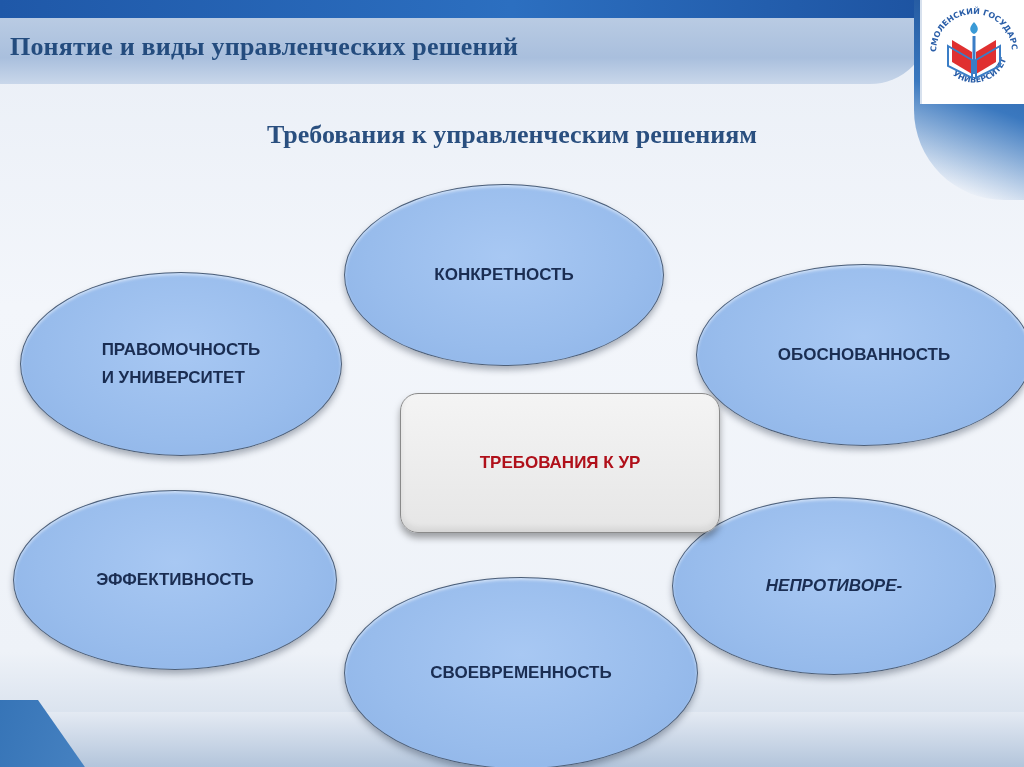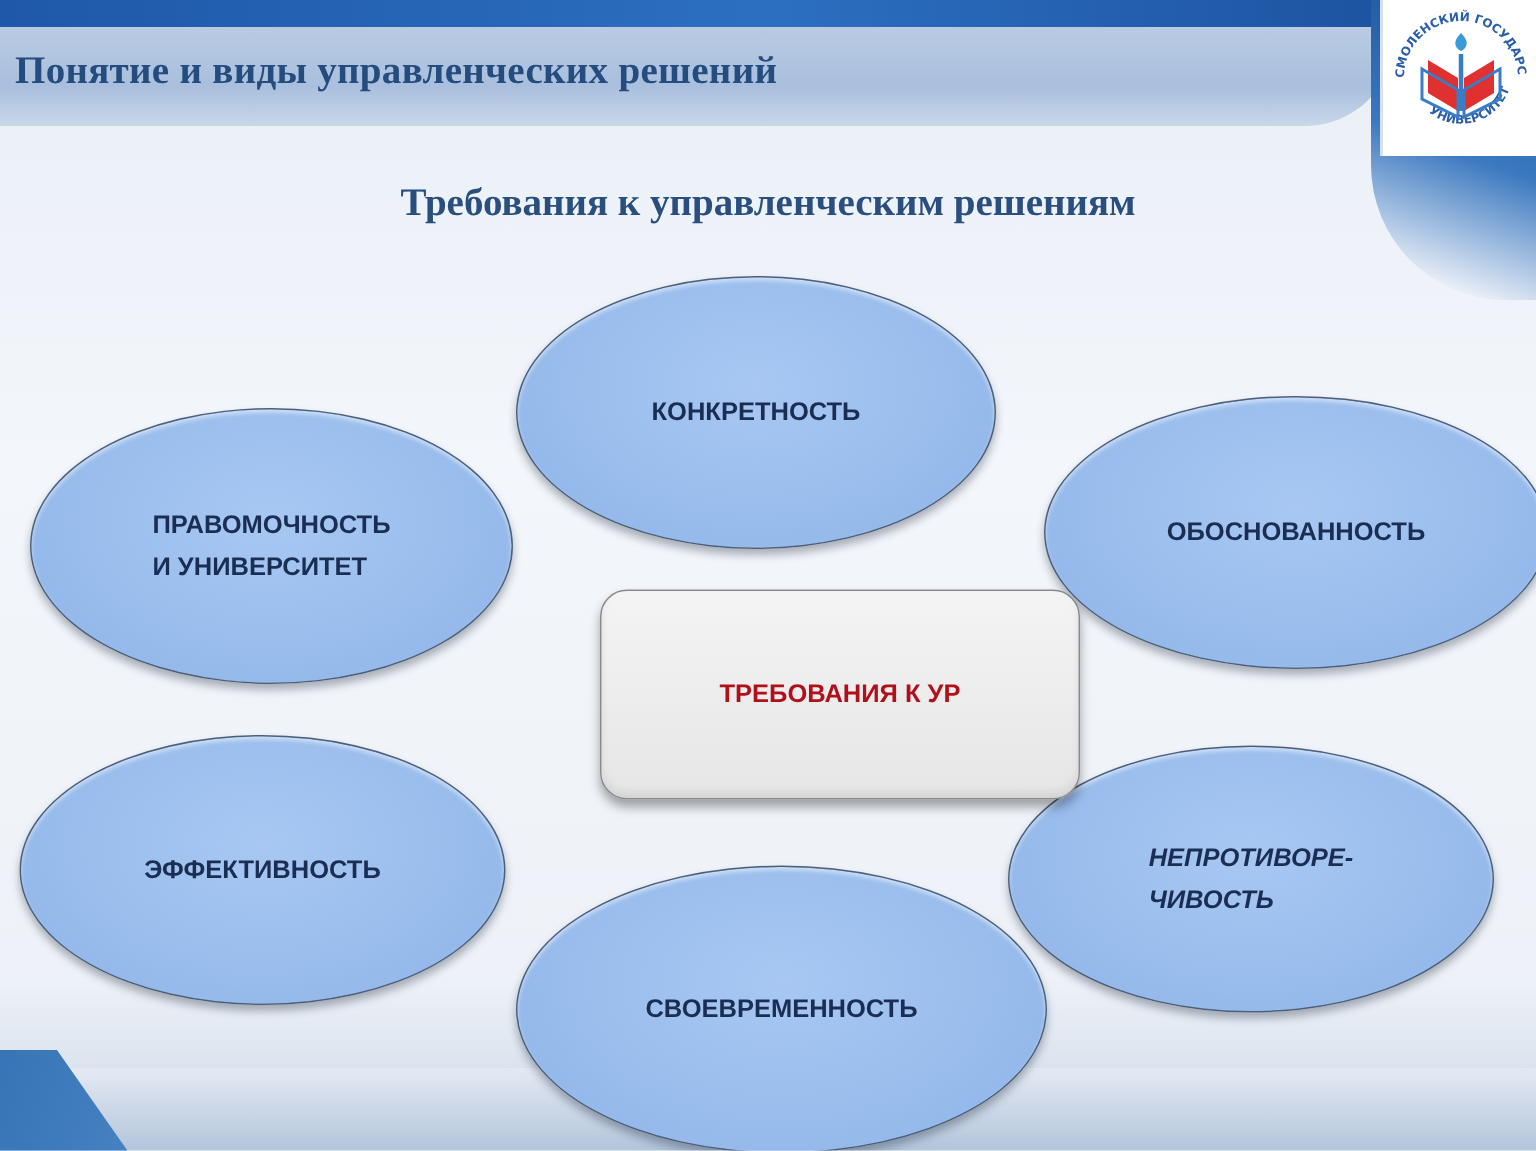--- a/index.html
+++ b/index.html
@@ -112,21 +112,20 @@
   <span>ОБОСНОВАННОСТЬ</span>
 </div>
 
 <div class="ellipse" style="left:13px; top:490px; width:322px; height:178px;">
   <span>ЭФФЕКТИВНОСТЬ</span>
 </div>
 
 <div class="ellipse" style="left:672px; top:497px; width:322px; height:176px;font-style:italic;">
   <div>
     <span>НЕПРОТИВОРЕ-</span>
-    <span>ЧИВОСТЬ</span>
   </div>
 </div>
 
 <div class="ellipse" style="left:344px; top:577px; width:352px; height:190px;">
   <span>СВОЕВРЕМЕННОСТЬ</span>
 </div>
 
 <div class="center-box">
   <span>ТРЕБОВАНИЯ К УР</span>
 </div>

